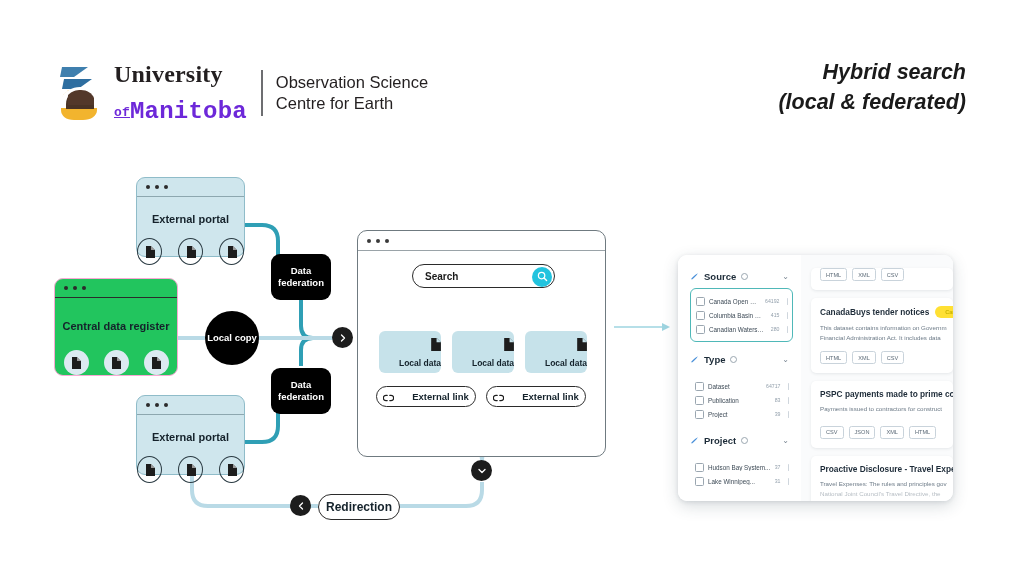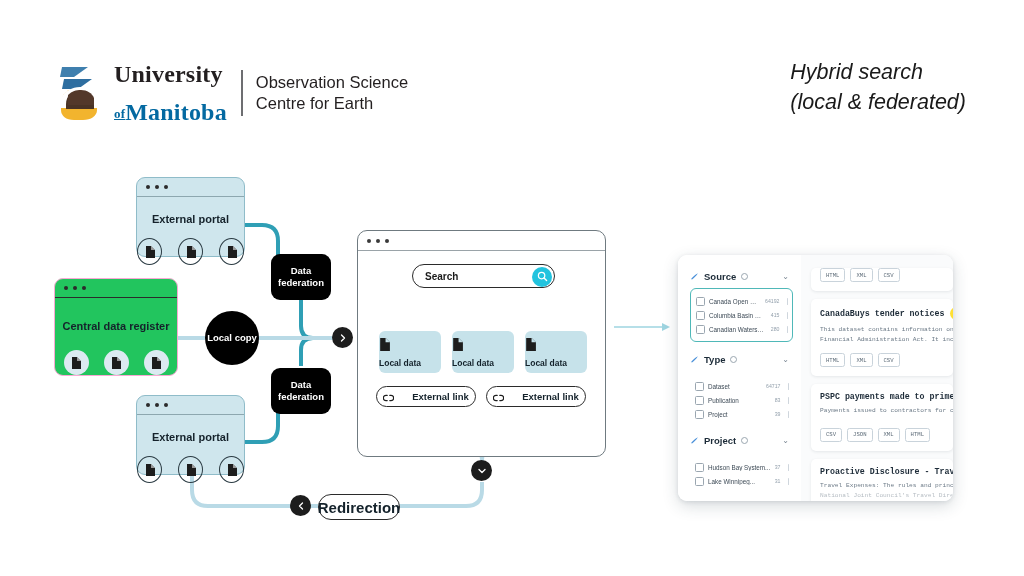--- a/index.html
+++ b/index.html
@@ -10,26 +10,26 @@
     overflow:hidden;position:relative;
   }
   
   #header{position:absolute;top:0;left:0;width:1024px;height:150px;}
   #logo-block{position:absolute;left:58px;top:62px;display:flex;align-items:center;}
   #logo-mark{width:46px;height:58px;position:relative;margin-right:10px;}
   #logo-mark .swoosh{position:absolute;left:0;top:0;width:46px;height:58px;}
   #logo-words{display:flex;align-items:center;}
   .uom-text{line-height:1.0;}
   .uom-l1{font-family:"Liberation Serif","DejaVu Serif",serif;font-weight:bold;font-size:24px;color:#231f20;letter-spacing:.2px;}
-  .uom-l2{font-family:Liberation Serif, serif;font-weight:bold;font-size:24px;color:#0369a1;letter-spacing:.2px;margin-top:14px;}
+  .uom-l2{font-family:Liberation Mono, monospace;font-weight:bold;font-size:24px;color:#6d28d9;letter-spacing:.2px;margin-top:14px;}
   .uom-l2 .of{font-size:13px;vertical-align:2px;text-decoration:underline;}
   .divider-bar{width:2px;height:46px;background:#6d6e71;margin:0 13px 0 14px;}
   .ceos{font-size:16.5px;color:#231f20;line-height:1.28;}
-  #page-title{position:absolute;right:58px;top:58px;
-    font-style:italic;font-weight:normal;font-size:21.5px;color:#1a1a1a;line-height:1.38;}
+  #page-title{position:absolute;right:58px;top:58px;text-align:right;
+    font-style:italic;font-weight:bold;font-size:21.5px;color:#1a1a1a;line-height:1.38;}
 
   
   #diagram{position:absolute;left:0;top:150px;width:1024px;height:426px;}
   #wires{position:absolute;left:0;top:0;width:1024px;height:426px;}
 
   .card{position:absolute;box-sizing:border-box;border-radius:9px;}
   .browser{background:#cfe6ed;border:1px solid #8fbcc9;}
   .browser.white{background:#22c55e;border:1px solid #f9a8d4;}
   .titlebar{height:18px;border-bottom:1px solid rgba(60,90,100,.45);
     display:flex;align-items:center;padding-left:9px;gap:5px;}
@@ -55,21 +55,21 @@
     background:#fff;border:1px solid #6f7a80;border-radius:10px;box-sizing:border-box;}
   #center-window .titlebar{height:19px;border-bottom:1px solid #9aa3a8;}
   #center-window .dot{background:#3a3a3a;}
   #searchbar{position:absolute;left:54px;top:33px;width:143px;height:24px;
     border:1px solid #2b2b2b;border-radius:13px;background:#fff;
     display:flex;align-items:center;box-sizing:border-box;padding-left:12px;}
   #searchbar .s-label{font-size:10px;font-weight:bold;color:#1a1a1a;}
   #search-btn{position:absolute;right:2px;top:1.5px;width:20px;height:20px;border-radius:50%;
     background:#22c3de;display:flex;align-items:center;justify-content:center;}
   .local-card{position:absolute;top:100px;width:62px;height:42px;background:#c6e2ea;
-    border-radius:6px;display:flex;flex-direction:column;align-items:flex-start;
+    border-radius:6px;display:flex;flex-direction:column;align-items:flex-end;
     justify-content:center;gap:3px;}
   .local-card .lbl{font-size:8.5px;font-weight:bold;color:#14222b;}
   .ext-link{position:absolute;top:155px;height:21px;border:1px solid #2b2b2b;
     border-radius:11px;background:#fff;display:flex;align-items:center;
     justify-content:center;gap:6px;box-sizing:border-box;}
   .ext-link .lbl{font-size:9.5px;font-weight:bold;color:#14222b;padding-left:12px;}
 
   
   #app-panel{position:absolute;left:678px;top:105px;width:275px;height:246px;
     background:#fff;border-radius:9px;overflow:hidden;
@@ -79,21 +79,21 @@
   .facet-title{font-size:9.5px;font-weight:bold;color:#1c2b38;}
   .facet-info{width:5px;height:5px;border-radius:50%;border:1px solid #9aa6b0;}
   .chev{margin-left:auto;margin-right:4px;color:#7b8894;font-size:8px;}
   .facet-box{border:1.4px solid #4fb8b8;border-radius:6px;padding:5px 4px 5px 5px;margin-bottom:8px;}
   .facet-plain{padding:5px 4px 5px 5px;margin-bottom:5px;}
   .facet-row{display:flex;align-items:center;gap:4px;padding:2.5px 0;}
   .cbx{width:7px;height:7px;border:1px solid #9aa6b0;border-radius:1.5px;flex:0 0 auto;}
   .facet-label{font-size:6.3px;color:#3d4a56;white-space:nowrap;overflow:hidden;text-overflow:ellipsis;flex:1;}
   .facet-count{font-size:5.2px;color:#93a0ac;padding-right:3px;}
   .facet-scroll{width:1.5px;background:#cfd6dd;border-radius:1px;align-self:stretch;margin:1px 0;}
-  #results{position:absolute;left:123px;top:0;right:0;height:100%;background:#fafbfc;padding:9px 0 4px 10px;box-sizing:border-box;font-family:Liberation Mono, monospace;}
+  #results{position:absolute;left:123px;top:0;right:0;height:100%;background:#fafbfc;padding:9px 0 4px 10px;box-sizing:border-box;}
   .res-card{background:#fff;border-radius:5px;padding:8px 9px 9px 9px;margin-bottom:8px;
     box-shadow:0 1px 3px rgba(40,60,70,.10);}
   .res-title{font-size:8.3px;font-weight:bold;color:#1d2b38;white-space:nowrap;}
   .res-title-row{display:flex;align-items:center;gap:6px;}
   .badge-yellow{background:#ffe033;color:#c9b400;border-radius:8px;font-size:5.5px;
     font-weight:bold;padding:3px 10px;white-space:nowrap;}
   .res-desc{font-size:6.2px;color:#6c7a87;line-height:1.65;margin-top:5px;white-space:nowrap;}
   .tag-row{display:flex;gap:5px;margin-top:8px;}
   .tag{border:1px solid #c9d3db;border-radius:2.5px;font-size:5.6px;color:#5d6b78;padding:2.5px 5px;}
 </style>
@@ -267,21 +267,21 @@
         <path d="M1 2.5L4 5.5L7 2.5" fill="none" stroke="#fff" stroke-width="1.3" stroke-linecap="round" stroke-linejoin="round"></path>
       </svg>
   </div>
   <div class="nav-dot" style="left:290px;top:345px;">
     <svg width="8" height="8" viewBox="0 0 8 8">
         <path d="M5.5 1L2.5 4L5.5 7" fill="none" stroke="#fff" stroke-width="1.3" stroke-linecap="round" stroke-linejoin="round"></path>
       </svg>
   </div>
 
   <div style="position:absolute;left:318px;top:344px;width:80px;height:24px;border:1px solid #2b2b2b;border-radius:13px;background:#fff;display:flex;align-items:center;justify-content:center;">
-    <span style="font-size:15px;font-weight:bold;color:#14222b;">Redirection</span>
+    <span style="font-size:12px;font-weight:bold;color:#14222b;">Redirection</span>
   </div>
 
   <div id="center-window">
     <div class="titlebar">
       <span class="dot"></span>
       <span class="dot"></span>
       <span class="dot"></span>
     </div>
 
     <div id="searchbar">

